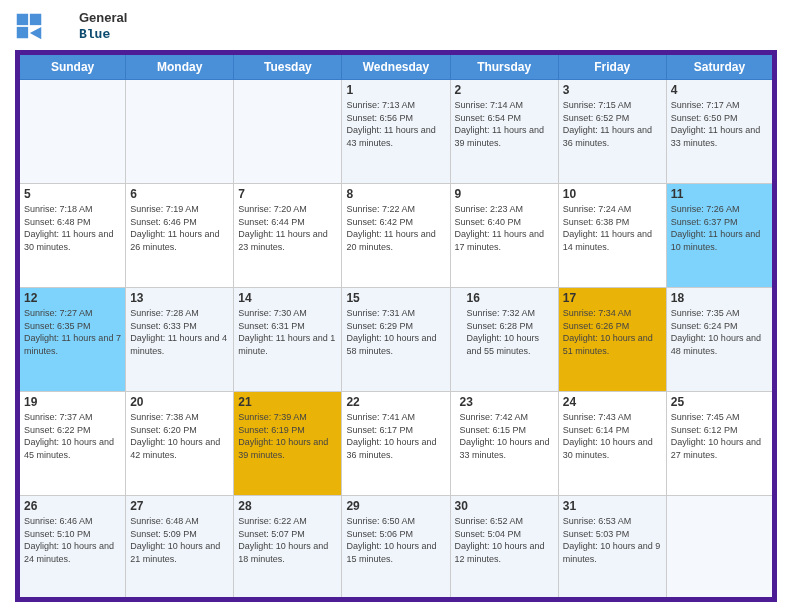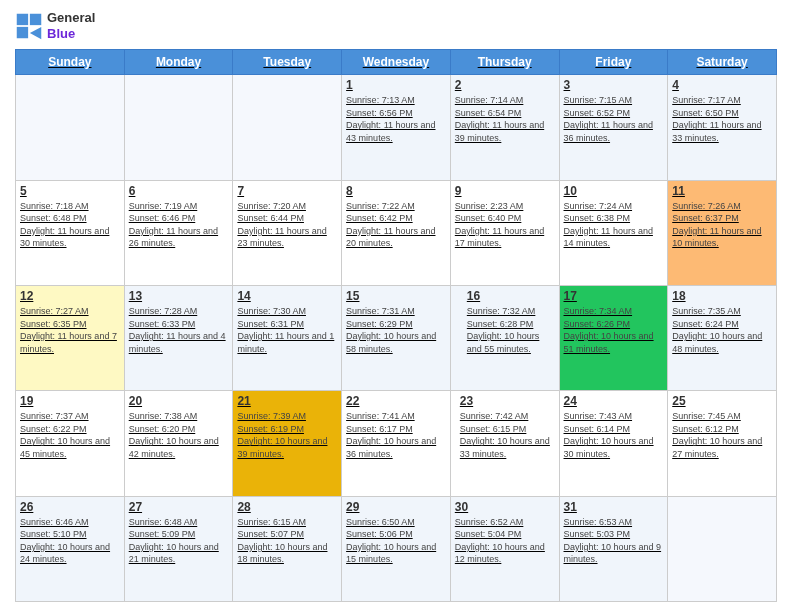--- a/index.html
+++ b/index.html
@@ -26,47 +26,48 @@
     .logo {
       display: flex;
       align-items: center;
       gap: 4px;
     }
     .logo-text {
       font-size: 13px;
       font-weight: bold;
       color: #333;
       line-height: 1.2;
+      margin-left: 32px;
     }
     .logo-text span {
-      color: #6d28d9;
+      color: #0c4a6e;
+      font-family: Liberation Mono, monospace;
     }
     .logo-icon {
       width: 28px;
       height: 28px;
     }
     .title-block {
       text-align: right;
     }
     .month-title {
       font-size: 32px;
       color: #333;
       font-weight: 300;
     }
     .subtitle {
       font-size: 14px;
       color: #555;
     }
     .calendar {
       flex: 1;
-      border: 1px solid #4c1d95;
+      border: 5px solid #4c1d95;
       border-collapse: collapse;
       width: 100%;
       table-layout: fixed;
-      text-decoration: underline;
     }
     .calendar th {
       background-color: #4a90d9;
       color: #fff;
       font-size: 12px;
       font-weight: bold;
       text-align: center;
       padding: 5px 3px;
       border: 1px solid #3a7bc8;
     }
@@ -199,30 +200,30 @@
 Daylight: 11 hours
 and 17 minutes.</div>
           </td>
           <td style="background-color: rgb(255, 255, 255);">
             <div class="day-number">10</div>
             <div class="day-info">Sunrise: 7:24 AM
 Sunset: 6:38 PM
 Daylight: 11 hours
 and 14 minutes.</div>
           </td>
-          <td style="background-color: #fdba74;">
+          <td style="background-color: #7dd3fc;">
             <div class="day-number">11</div>
             <div class="day-info">Sunrise: 7:26 AM
 Sunset: 6:37 PM
 Daylight: 11 hours
 and 10 minutes.</div>
           </td>
         </tr>
         <tr>
-          <td style="background-color: #fef9c3;">
+          <td style="background-color: #7dd3fc;">
             <div class="day-number">12</div>
             <div class="day-info">Sunrise: 7:27 AM
 Sunset: 6:35 PM
 Daylight: 11 hours
 and 7 minutes.</div>
           </td>
           <td style="background-color: rgb(240, 245, 251);">
             <div class="day-number">13</div>
             <div class="day-info">Sunrise: 7:28 AM
 Sunset: 6:33 PM
@@ -243,21 +244,21 @@
 Daylight: 10 hours
 and 58 minutes.</div>
           </td>
           <td style="background-color: rgb(240, 245, 251); padding-left: 16px;">
             <div class="day-number">16</div>
             <div class="day-info">Sunrise: 7:32 AM
 Sunset: 6:28 PM
 Daylight: 10 hours
 and 55 minutes.</div>
           </td>
-          <td style="background-color: #22c55e;">
+          <td style="background-color: #eab308;">
             <div class="day-number">17</div>
             <div class="day-info">Sunrise: 7:34 AM
 Sunset: 6:26 PM
 Daylight: 10 hours
 and 51 minutes.</div>
           </td>
           <td style="background-color: rgb(240, 245, 251);">
             <div class="day-number">18</div>
             <div class="day-info">Sunrise: 7:35 AM
 Sunset: 6:24 PM
@@ -326,21 +327,21 @@
           </td>
           <td style="background-color: rgb(240, 245, 251);">
             <div class="day-number">27</div>
             <div class="day-info">Sunrise: 6:48 AM
 Sunset: 5:09 PM
 Daylight: 10 hours
 and 21 minutes.</div>
           </td>
           <td style="background-color: rgb(240, 245, 251);">
             <div class="day-number">28</div>
-            <div class="day-info">Sunrise: 6:15 AM
+            <div class="day-info">Sunrise: 6:22 AM
 Sunset: 5:07 PM
 Daylight: 10 hours
 and 18 minutes.</div>
           </td>
           <td style="background-color: rgb(240, 245, 251);">
             <div class="day-number">29</div>
             <div class="day-info">Sunrise: 6:50 AM
 Sunset: 5:06 PM
 Daylight: 10 hours
 and 15 minutes.</div>

